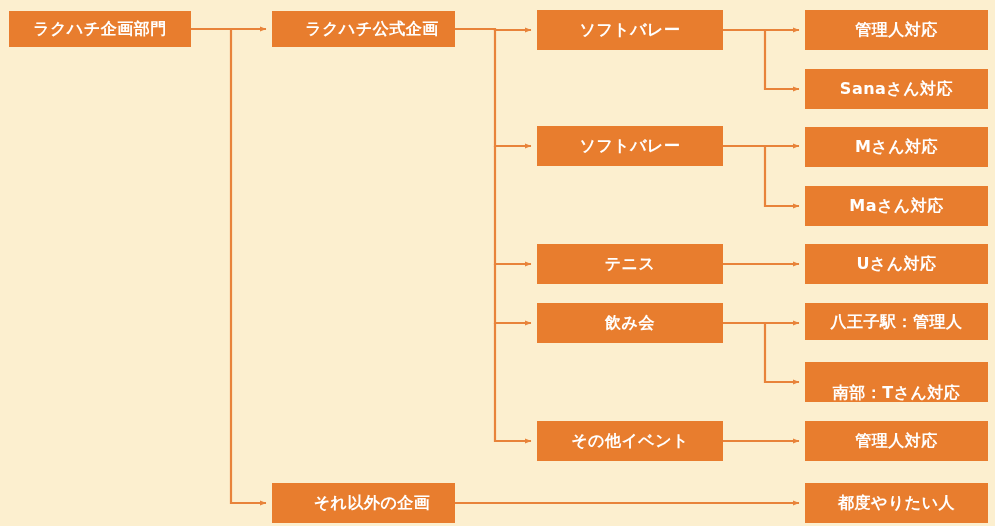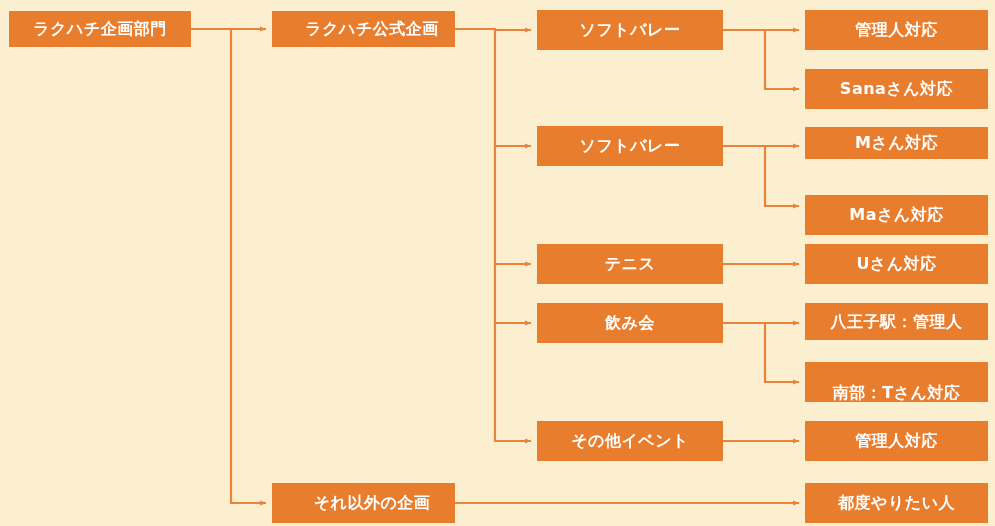--- a/index.html
+++ b/index.html
@@ -117,24 +117,24 @@
   <div class="node lvl2" style="top:421px;height:40px;">
     <span class="label">その他イベント</span>
   </div>
 
   <div class="node lvl3" style="top:10px;height:40px;">
     <span class="label">管理人対応</span>
   </div>
   <div class="node lvl3" style="top:69px;height:40px;">
     <span class="label">Sanaさん対応</span>
   </div>
-  <div class="node lvl3" style="top:127px;height:32px;">
+  <div class="node lvl3" style="top:127px;height:40px;">
     <span class="label">Mさん対応</span>
   </div>
-  <div class="node lvl3" style="top:195px;height:40px;">
+  <div class="node lvl3" style="top:186px;height:40px;">
     <span class="label">Maさん対応</span>
   </div>
   <div class="node lvl3" style="top:244px;height:40px;">
     <span class="label">Uさん対応</span>
   </div>
   <div class="node lvl3" style="top:303px;height:37px;">
     <span class="label">八王子駅：管理人</span>
   </div>
   <div class="node lvl3" style="top:362px;height:40px;align-items:flex-end;">
     <span class="label">南部：Tさん対応</span>

